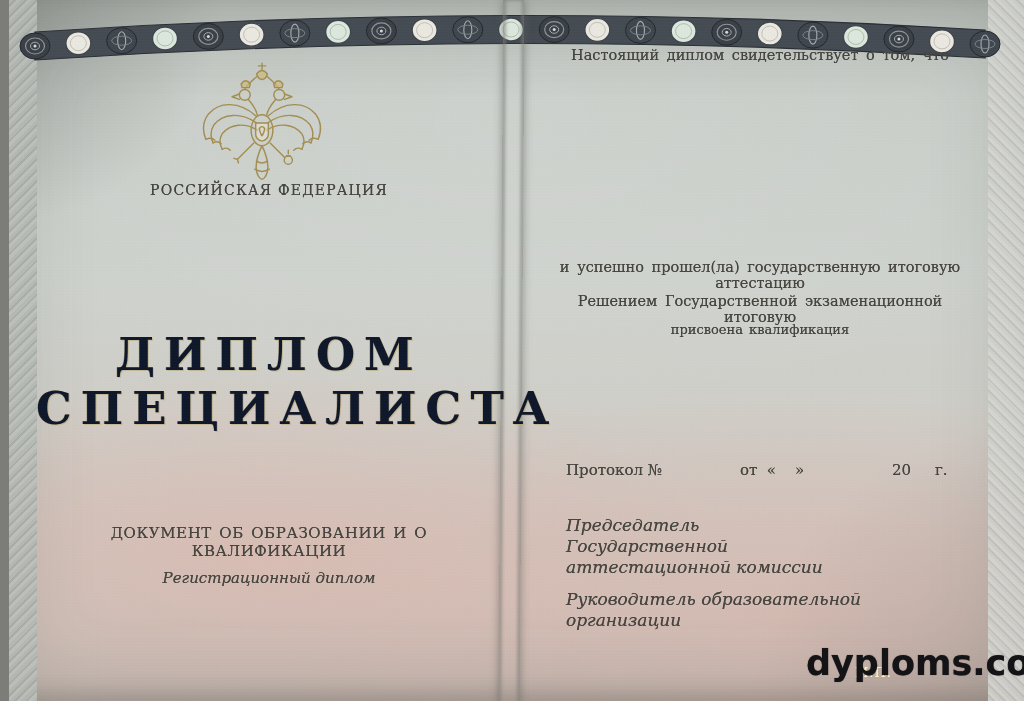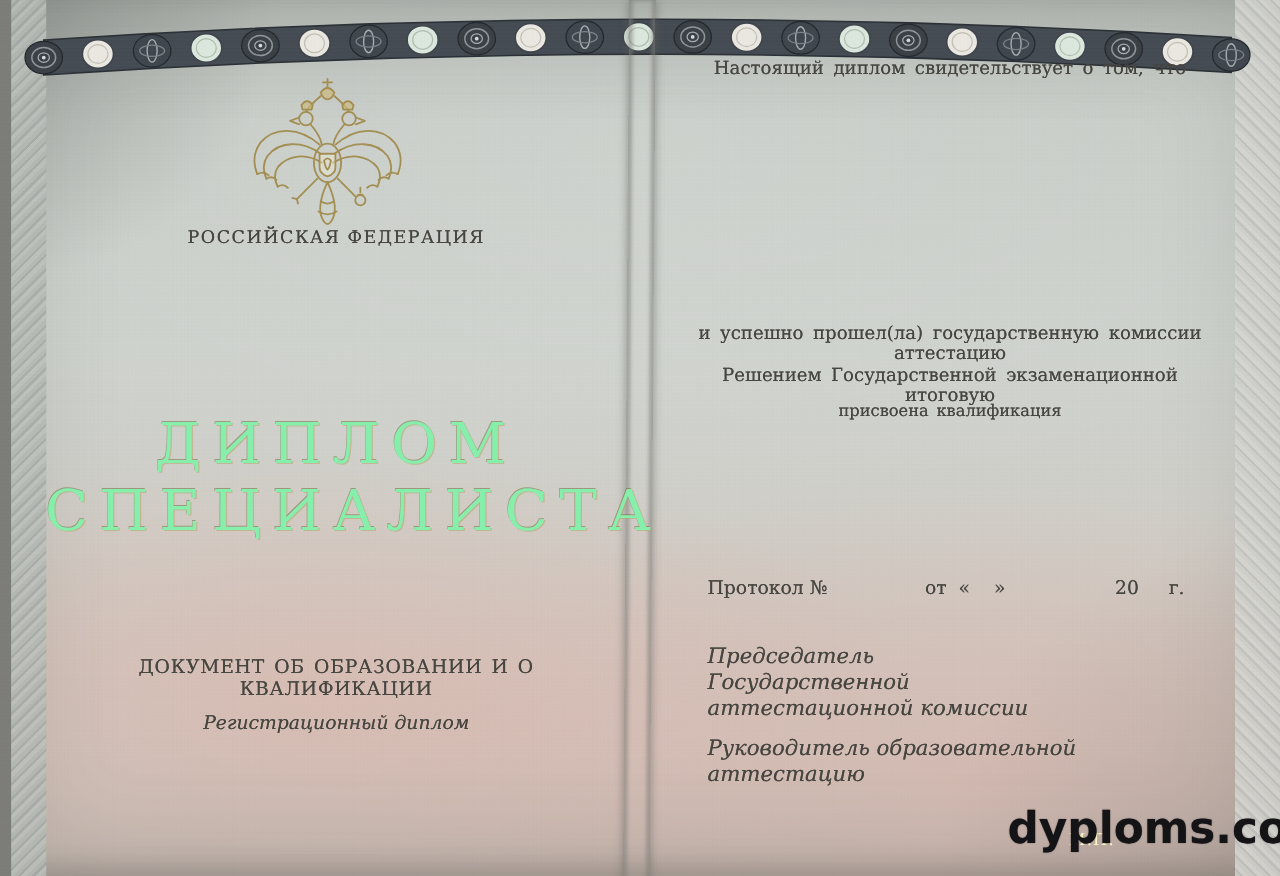--- a/index.html
+++ b/index.html
@@ -31,21 +31,21 @@
   .band{position:absolute;left:0;top:0;z-index:4;}
   
   .page{position:absolute;top:0;height:627px;z-index:6;}
   .page-left{left:36px;width:466px;}
   .page-right{left:540px;width:440px;}
   .c{position:absolute;left:0;width:100%;text-align:center;}
   .ink{color:#45443f;text-shadow:0 0 .5px rgba(69,68,63,.8);}
   .it{font-style:italic;}
   .country{top:182px;font-size:14px;letter-spacing:1.2px;}
   .eagle{position:absolute;left:158px;top:58px;}
-  .gold-title{color:#86efac;font-weight:normal;letter-spacing:9px;
+  .gold-title{color:#0f172a;font-weight:bold;letter-spacing:9px;
     text-shadow:1px 1px 0 rgba(183,164,104,.55), -0.5px -0.5px 0 rgba(110,95,50,.5);}
   .title1{top:328px;font-size:45px;}
   .title2{top:382px;font-size:45px;}
   .doctype{top:524px;font-size:15px;letter-spacing:.6px;word-spacing:2px;}
   .reglabel{top:569px;font-size:15px;}
   .datelabel{top:629px;font-size:15px;}
   .r-statement{top:47px;font-size:14.5px;word-spacing:3px;}
   .r-program{top:142px;font-size:15px;word-spacing:3px;}
   .r-attest{top:259px;font-size:14.5px;word-spacing:3px;}
   .r-commission{top:293px;font-size:14.5px;word-spacing:3px;}
@@ -183,38 +183,38 @@
     </svg>
     <div class="c ink country">РОССИЙСКАЯ ФЕДЕРАЦИЯ</div>
     <div class="c gold-title title1">ДИПЛОМ</div>
     <div class="c gold-title title2">СПЕЦИАЛИСТА</div>
     <div class="c ink doctype">ДОКУМЕНТ ОБ ОБРАЗОВАНИИ И О КВАЛИФИКАЦИИ</div>
     <div class="c ink it reglabel">Регистрационный диплом</div>
   </div>
 
   <div class="page page-right">
     <div class="c ink r-statement">Настоящий диплом свидетельствует о том, что</div>
-    <div class="c ink r-attest">и успешно прошел(ла) государственную комиссии аттестацию</div>
+    <div class="c ink r-attest">и успешно прошел(ла) государственную итоговую аттестацию</div>
     <div class="c ink r-commission">Решением Государственной экзаменационной итоговую</div>
     <div class="c ink r-qualif">присвоена квалификация</div>
 
     <div class="proto-row ink">
       <span class="p-label">Протокол №</span>
       <span class="p-from">от  «&nbsp;&nbsp;&nbsp;&nbsp;»</span>
       <span class="p-year">20</span>
       <span class="p-ysuf">г.</span>
     </div>
 
     <div class="sig sig-chair ink">
       <div>Председатель</div>
       <div>Государственной</div>
       <div>аттестационной комиссии</div>
     </div>
     <div class="sig sig-head ink">
       <div>Руководитель образовательной</div>
-      <div>аттестацию</div>
+      <div>организации</div>
     </div>
     <div class="seal">М.П.</div>
   </div>
 
   <div class="watermark">dyploms.com</div>
   <div class="grain"></div>
 </div>
 
 </body></html>

